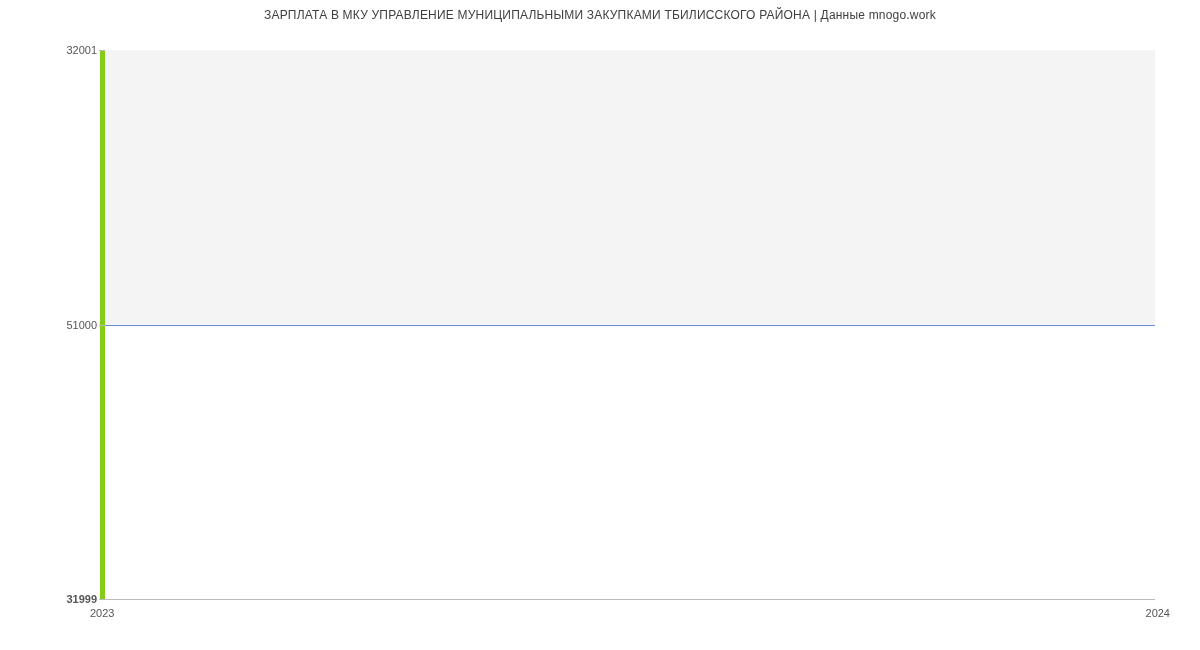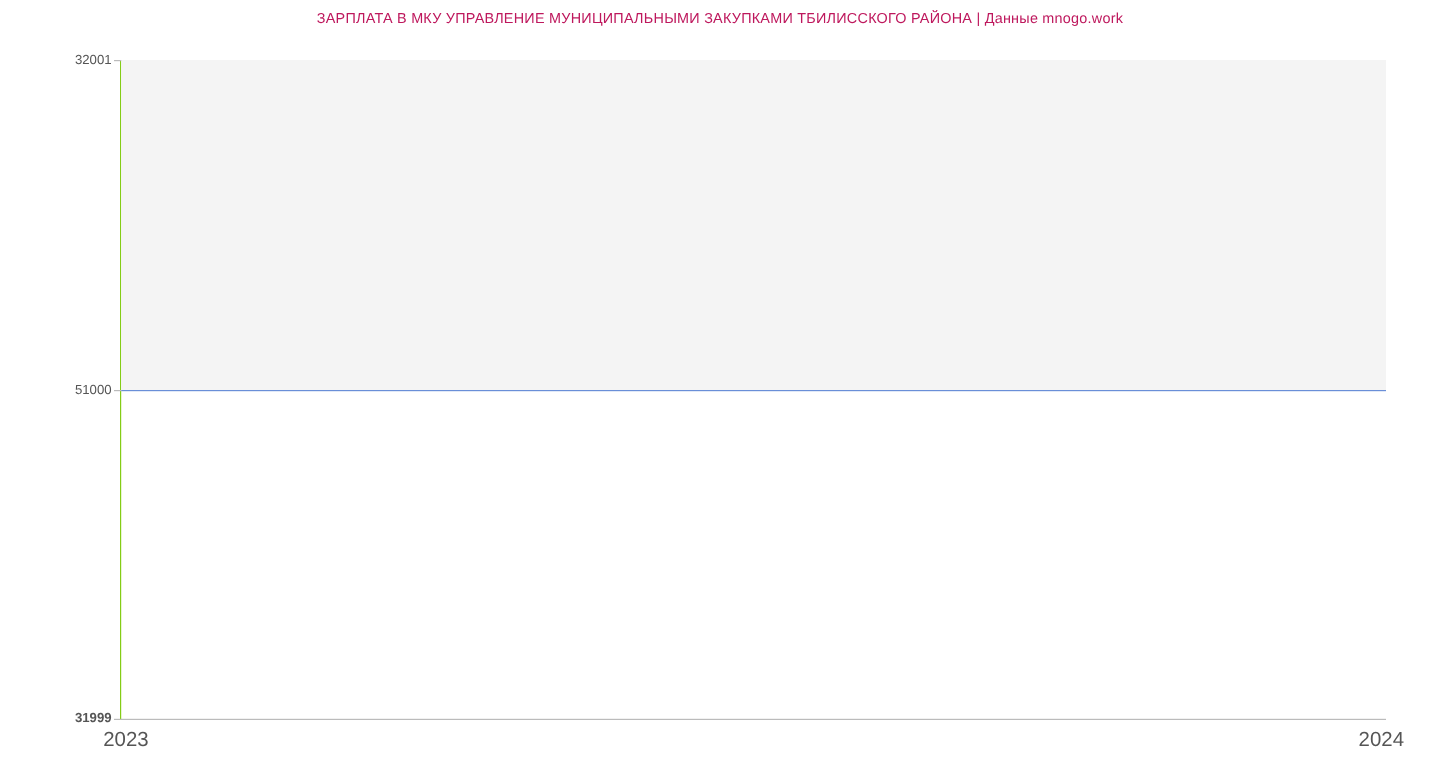--- a/index.html
+++ b/index.html
@@ -10,30 +10,30 @@
       font-family: Verdana, Geneva, sans-serif;
       position: relative;
     }
     .title {
       position: absolute;
       top: 8px;
       left: 0;
       right: 0;
       text-align: center;
       font-size: 12px;
-      color: #be185d;
+      color: #404040;
       letter-spacing: 0.2px;
     }
     .plot {
       position: absolute;
       top: 50px;
       left: 100px;
       right: 45px;
       bottom: 50px;
-      border-left: 1px solid #84cc16;
+      border-left: 5px solid #84cc16;
       border-bottom: 1px solid #bbb;
     }
     .grid-band {
       position: absolute;
       left: 0;
       right: 0;
       top: 0;
       height: 50%;
       background: #f4f4f4;
     }
@@ -61,21 +61,21 @@
       font-size: 11px;
       color: #555;
       white-space: nowrap;
     }
     .y-label-top { top: 0; }
     .y-label-mid { top: 50%; }
     .y-label-bot { top: 100%; font-weight: bold; }
     .x-label {
       position: absolute;
       top: calc(100% + 8px);
-      font-size: 17px;
+      font-size: 11px;
       color: #555;
     }
     .x-label-left { left: -15px; }
     .x-label-right { right: -15px; }
   </style>
 </head>
 <body>
 
 <div class="title">ЗАРПЛАТА В МКУ УПРАВЛЕНИЕ МУНИЦИПАЛЬНЫМИ ЗАКУПКАМИ ТБИЛИССКОГО РАЙОНА | Данные mnogo.work</div>
 

